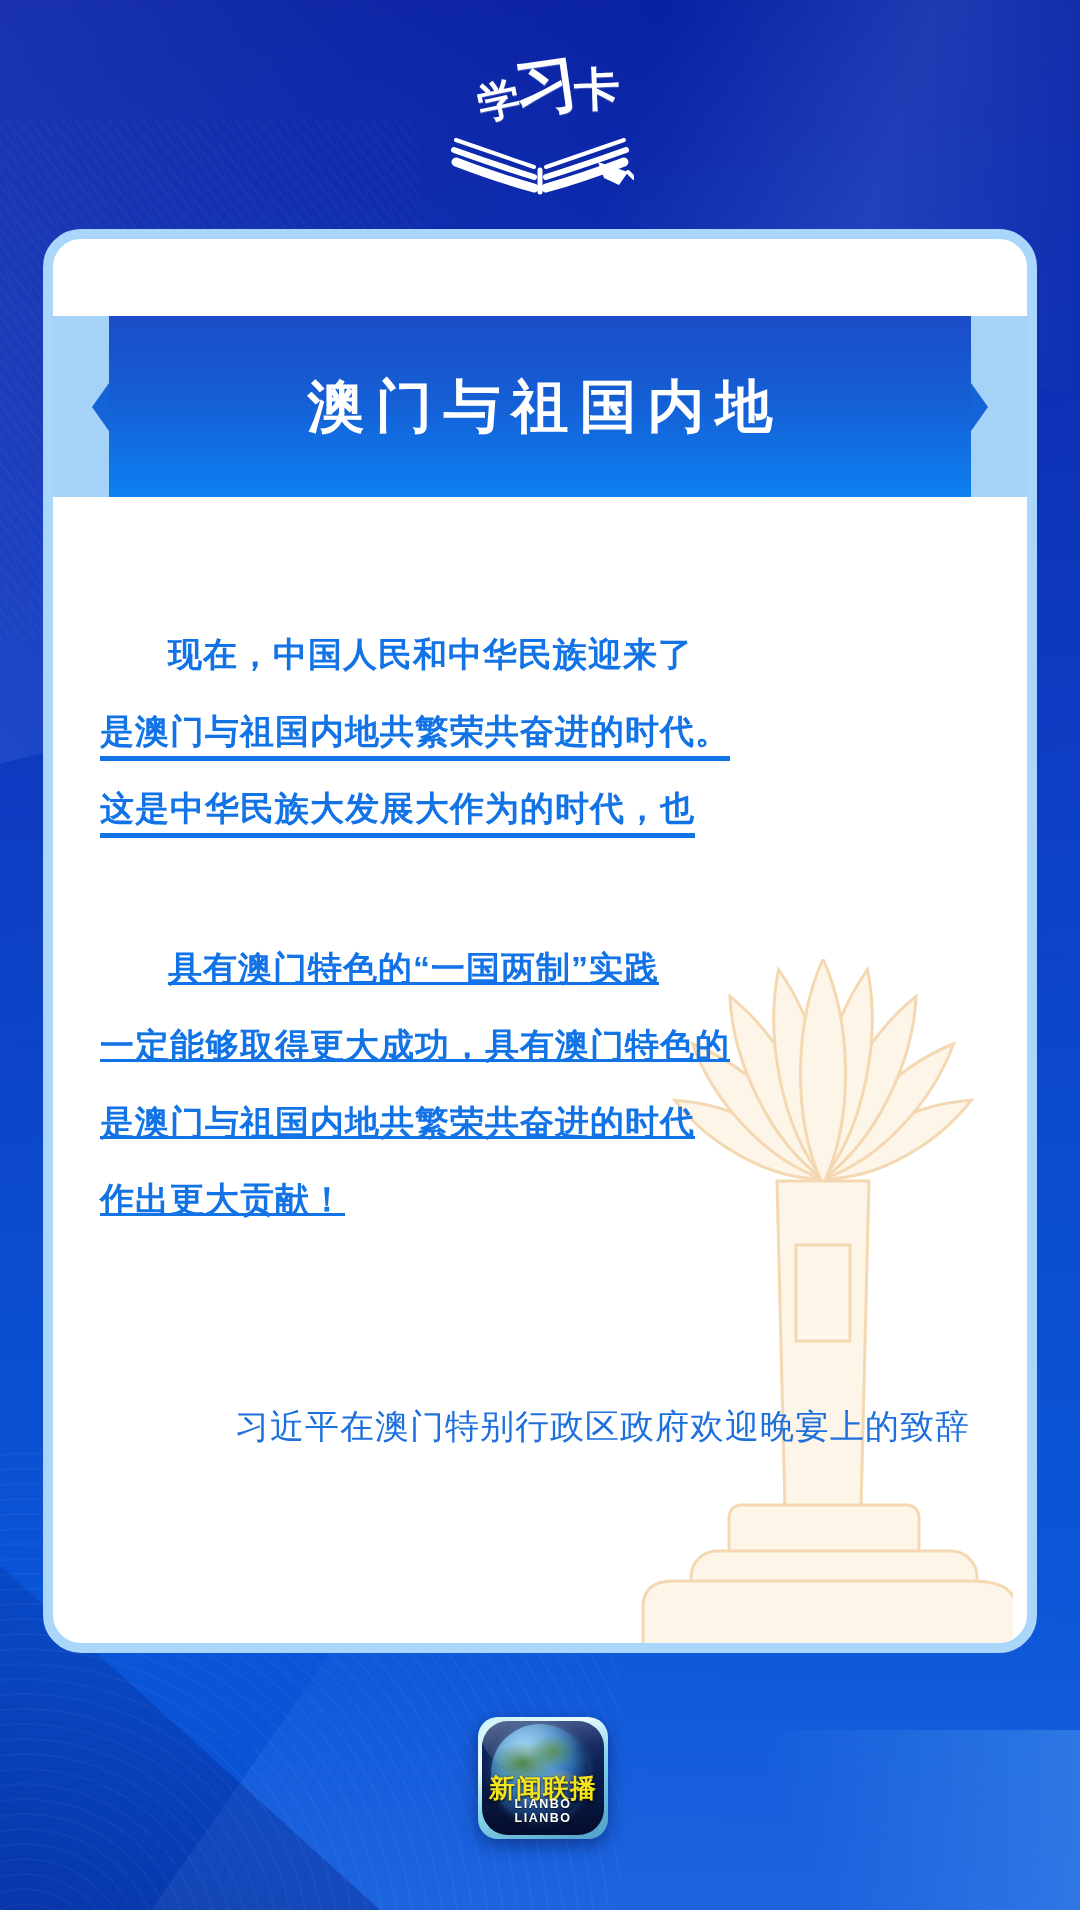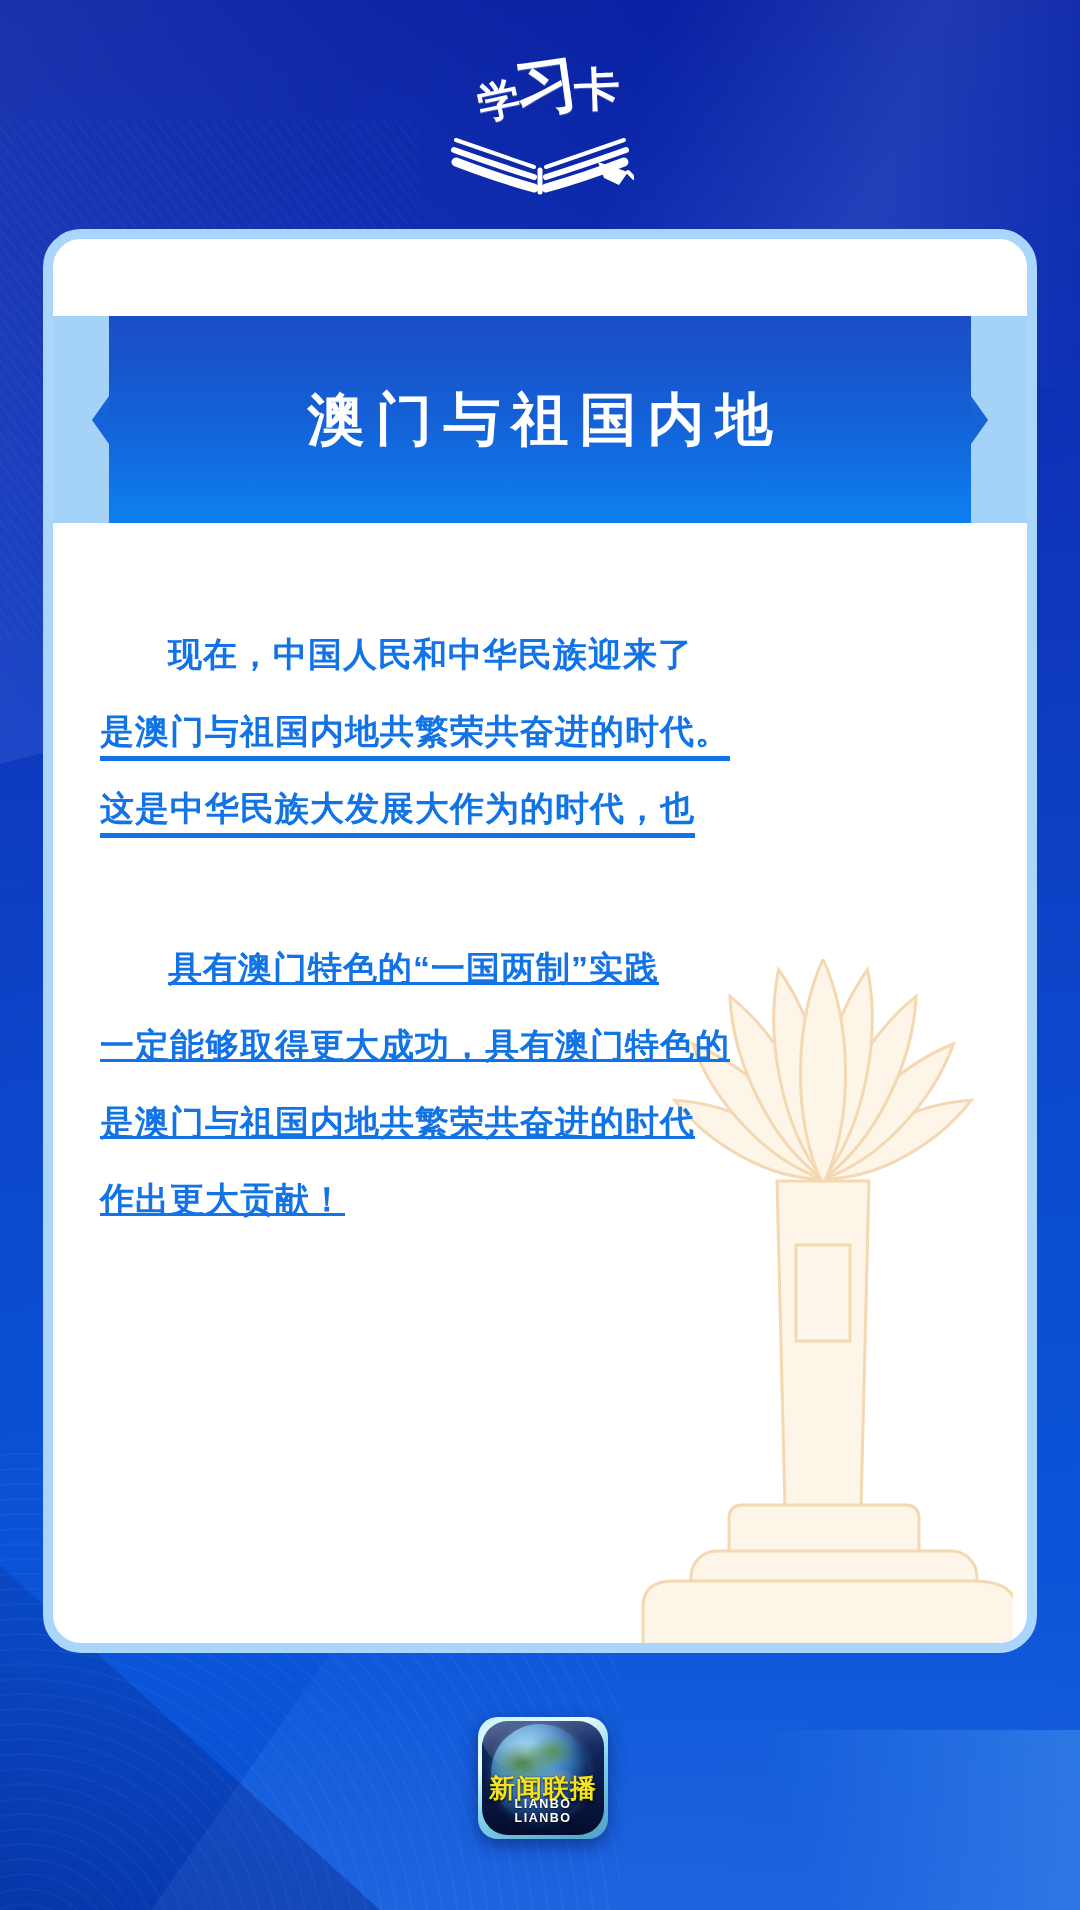--- a/index.html
+++ b/index.html
@@ -36,21 +36,21 @@
     text-shadow:0 1px 0 rgba(255,255,255,0.25);}
   .brand .c1{left:-62px;top:50px;font-size:42px;transform:rotate(-12deg);}
   .brand .c2{left:-25px;top:24px;font-size:63px;transform:rotate(-8deg);}
   .brand .c3{left:34px;top:36px;font-size:46px;transform:rotate(-2deg);}
   .brand svg{position:absolute;left:50%;margin-left:-94px;top:102px;}
   
   .card{position:absolute;left:43px;top:229px;width:994px;height:1424px;z-index:2;
     background:#ffffff;border:10px solid #a9d6fa;border-radius:38px;box-sizing:border-box;overflow:hidden;}
   .card-body{position:absolute;left:0;top:0;width:974px;height:1404px;}
   
-  .banner{position:absolute;left:-10px;top:77px;width:994px;height:207px;display:flex;}
+  .banner{position:absolute;left:-10px;top:77px;width:994px;height:181px;display:flex;}
   .tab{width:66px;height:100%;background:#a5d3f8;position:relative;flex:none;}
   .tab-l::after{content:"";position:absolute;right:0;top:50%;transform:translateY(-50%);
     border-top:24px solid transparent;border-bottom:24px solid transparent;border-right:17px solid #1464d8;}
   .tab-r::after{content:"";position:absolute;left:0;top:50%;transform:translateY(-50%);
     border-top:24px solid transparent;border-bottom:24px solid transparent;border-left:17px solid #1464d8;}
   .banner-center{flex:1;background:linear-gradient(180deg,#1b4dc7 0%,#155ed4 45%,#0d80f1 100%);
     display:flex;flex-direction:column;align-items:center;justify-content:center;}
   .banner-title{color:#ffffff;font-weight:900;font-size:57px;line-height:85px;
     letter-spacing:11px;text-indent:11px;white-space:nowrap;}
   
@@ -178,20 +178,21 @@
       </div>
       <div class="p2">
         <div class="line indent">具有澳门特色的“一国两制”实践</div>
         <div class="line">一定能够取得更大成功，具有澳门特色的</div>
         <div class="line">是澳门与祖国内地共繁荣共奋进的时代</div>
         <div class="line">作出更大贡献！</div>
       </div>
     </div>
 
     <div class="attrib">
+      <div>习近平在澳门特别行政区政府欢迎晚宴上的致辞</div>
     </div>
 
   </div>
 </div>
 
 <div class="app-icon">
   <div class="app-inner">
     <div class="globe"></div>
     <div class="app-sheen"></div>
     <div class="app-cn">新闻联播</div>

